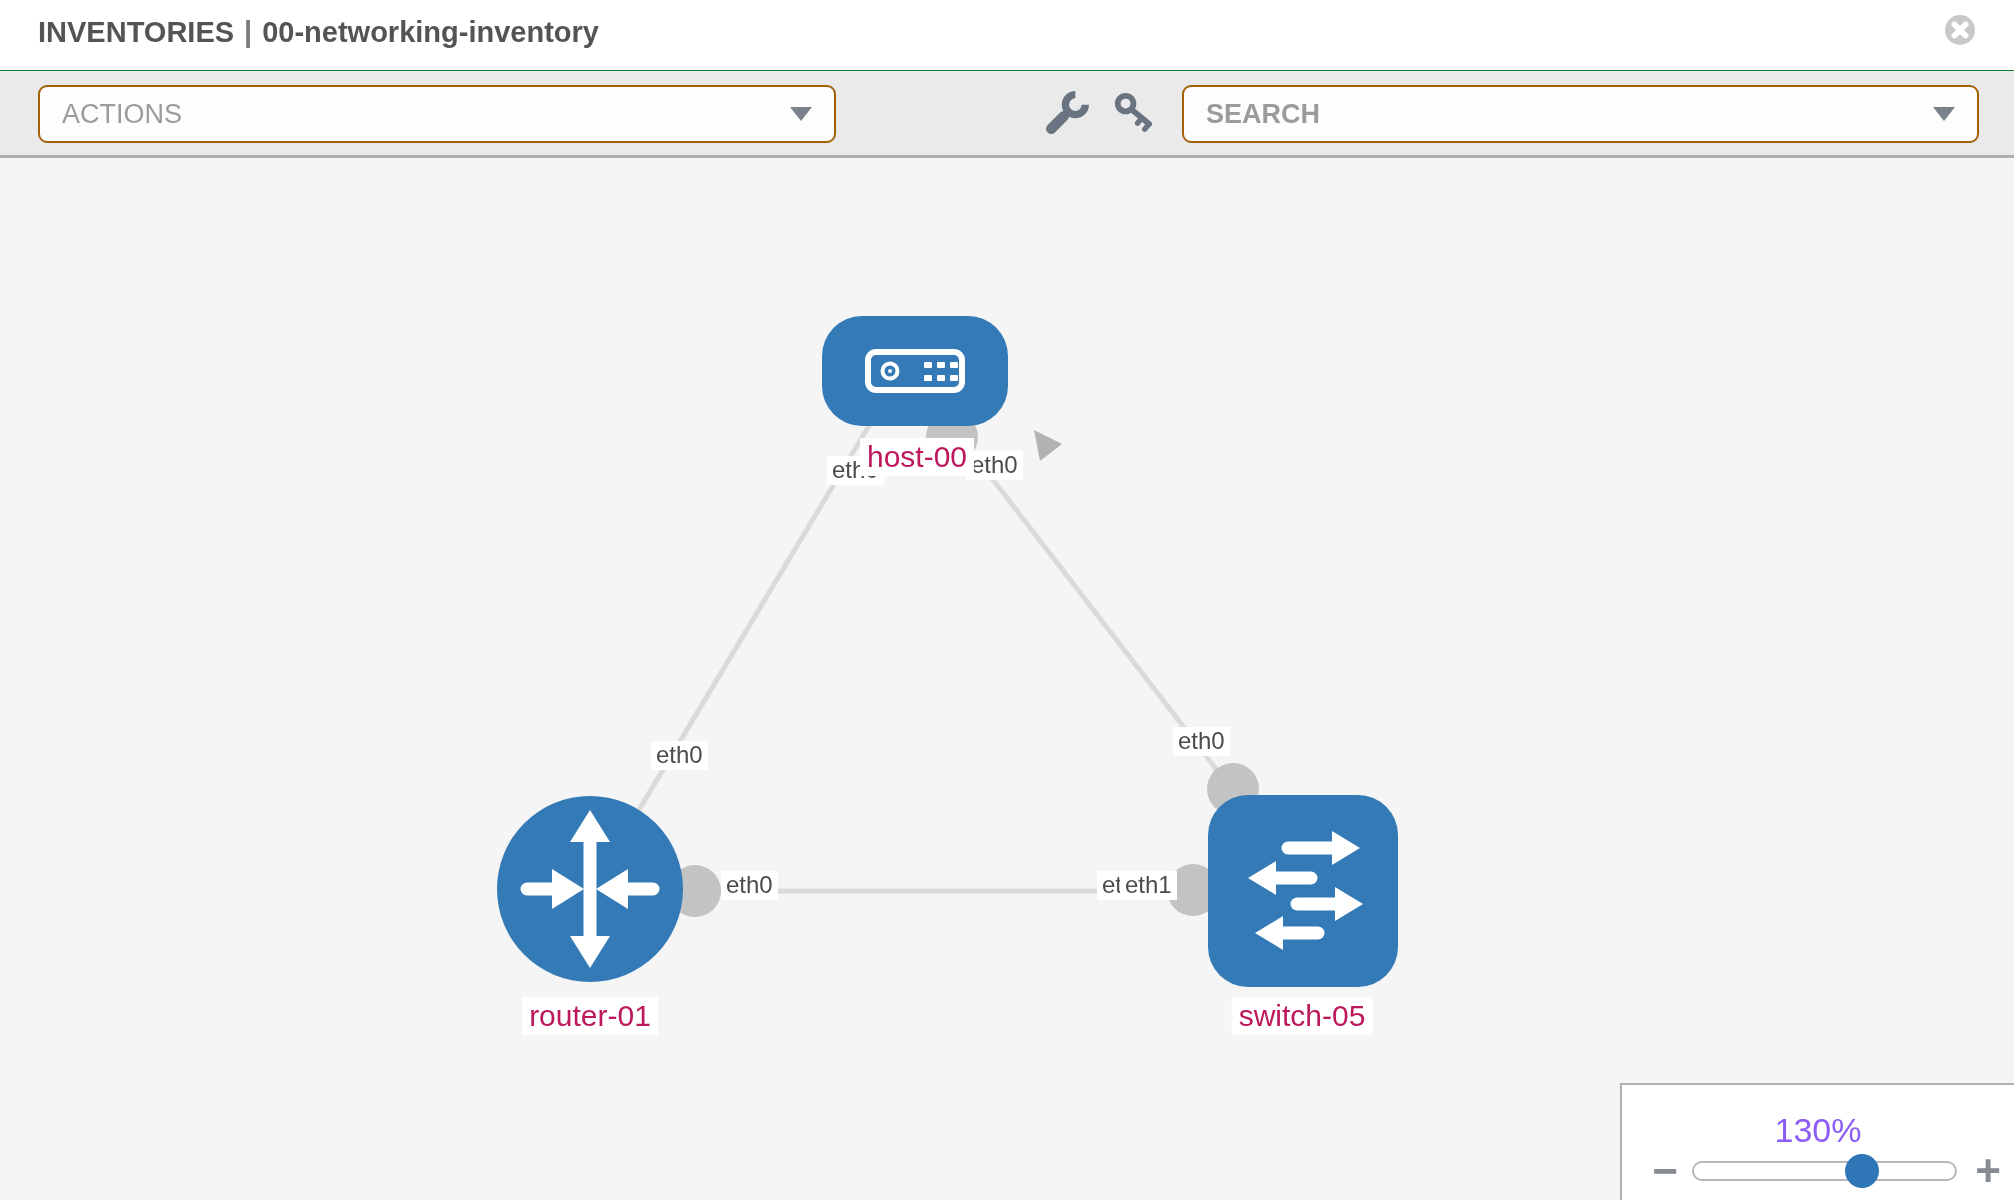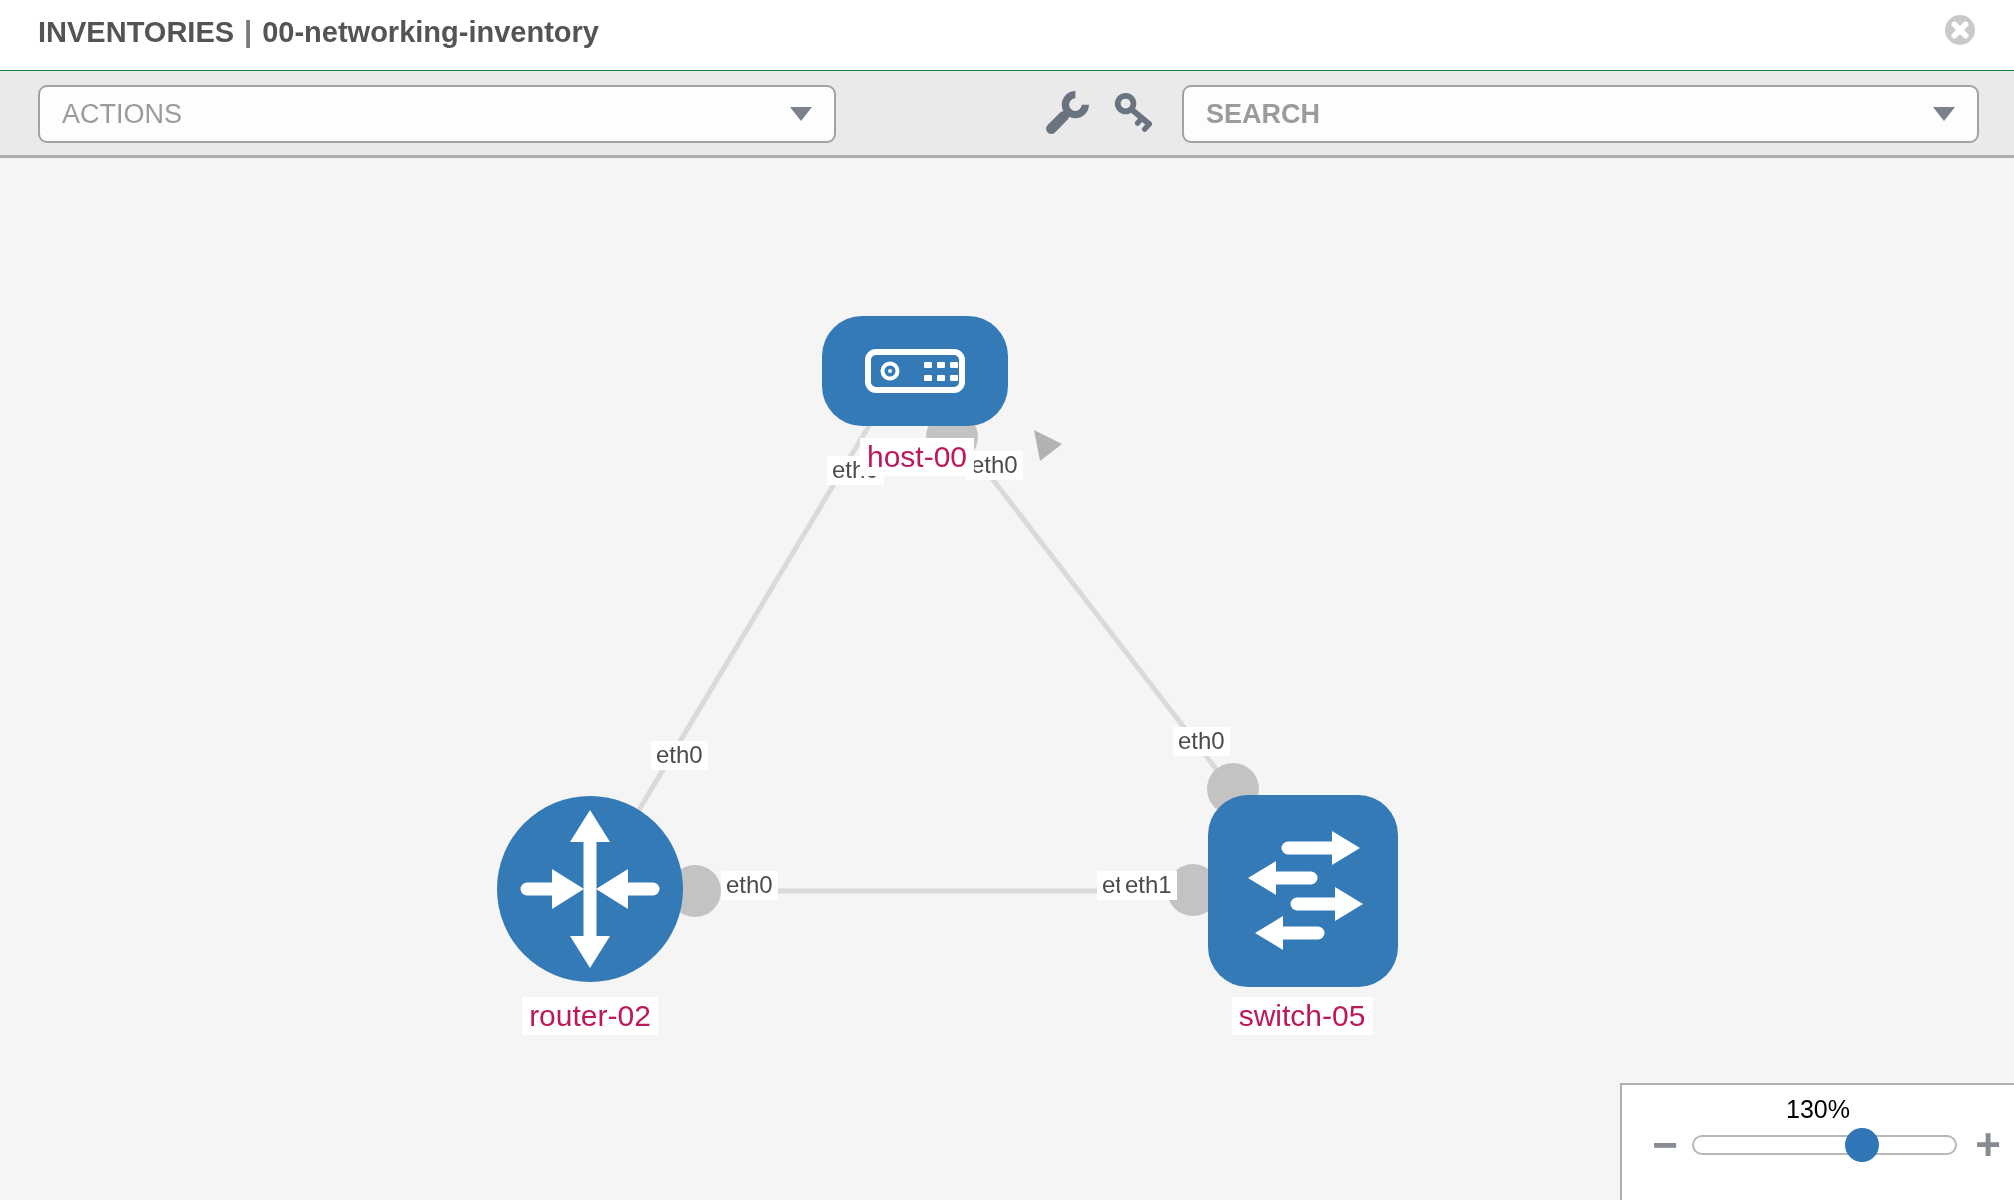--- a/index.html
+++ b/index.html
@@ -19,37 +19,37 @@
   
   .titlebar{position:absolute;left:0;top:0;width:100%;height:70px;background:#ffffff;
             border-bottom:1px solid #15803d;z-index:10;}
   .title{position:absolute;left:38px;top:16px;font-size:29px;font-weight:700;color:#545454;}
   .title .sep{margin:0 10px;color:#7a7a7a;font-weight:700;}
   .close-btn{position:absolute;right:38px;top:14px;width:32px;height:32px;cursor:pointer;}
 
   
   .toolbar{position:absolute;left:0;top:71px;width:100%;height:84px;background:#eaeaea;
            border-bottom:3px solid #aeaeae;z-index:10;}
-  .select{position:absolute;top:14px;height:58px;background:#fdfdfd;border:2px solid #a3a3a3;
+  .select{position:absolute;top:14px;height:58px;background:#fdfdfd;border:2px solid #a16207;
           border-radius:9px;box-sizing:border-box;display:flex;align-items:center;
           justify-content:space-between;padding:0 22px;color:#9b9b9b;font-size:27px;cursor:pointer;}
   .select .caret{width:0;height:0;border-left:11px solid transparent;
                  border-right:11px solid transparent;border-top:14px solid #7b828c;}
   .select.actions{left:38px;width:798px;}
   .select.search{left:1182px;width:797px;font-weight:bold;}
   .icon-btn{position:absolute;top:14px;width:56px;height:56px;background:none;border:none;
             padding:0;cursor:pointer;display:flex;align-items:center;justify-content:center;}
   .icon-btn.wrench{left:1039px;}
   .icon-btn.key{left:1107px;}
 
   
   .zoom-panel{position:absolute;left:1620px;top:1083px;width:394px;height:117px;
               background:#ffffff;border-left:2px solid #b0b0b0;border-top:2px solid #b0b0b0;
               box-sizing:border-box;z-index:8;}
-  .zoom-value{margin-top:10px;text-align:center;font-size:25px;color:#000000;}
+  .zoom-value{margin-top:26px;text-align:center;font-size:34px;color:#8b5cf6;}
   .zoom-row{display:flex;align-items:center;margin-top:4px;padding-left:28px;}
   .zoom-minus,.zoom-plus{font-size:44px;font-weight:700;color:#878c92;line-height:34px;
                          cursor:pointer;user-select:none;}
   .zoom-minus{width:30px;text-align:center;}
   .zoom-plus{width:34px;text-align:center;margin-left:14px;}
   .zoom-slider{position:relative;width:265px;height:20px;background:#fff;margin-left:12px;
                border:2px solid #b7b7b7;border-radius:12px;box-sizing:border-box;cursor:pointer;}
   .zoom-thumb{position:absolute;left:151px;top:50%;transform:translateY(-50%);
               width:34px;height:34px;border-radius:50%;background:#2e76b5;cursor:grab;}
 </style>
@@ -117,21 +117,21 @@
 
     <span class="chip" style="left:827px;top:456px;">eth0</span>
     <span class="chip" style="left:966px;top:451px;">eth0</span>
     <span class="chip" style="left:651px;top:741px;">eth0</span>
     <span class="chip" style="left:721px;top:871px;">eth0</span>
     <span class="chip" style="left:1173px;top:727px;">eth0</span>
     <span class="chip under" style="left:1097px;top:871px;">eth1</span>
     <span class="chip" style="left:1120px;top:871px;">eth1</span>
 
     <span class="chip node-label" style="left:917px;top:438px;">host-00</span>
-    <span class="chip node-label" style="left:590px;top:997px;">router-02</span>
+    <span class="chip node-label" style="left:590px;top:997px;">router-01</span>
     <span class="chip node-label" style="left:1302px;top:997px;">switch-05</span>
 
     <div class="zoom-panel">
       <div class="zoom-value">130%</div>
       <div class="zoom-row">
         <span class="zoom-minus">−</span>
         <div class="zoom-slider">
           <div class="zoom-thumb"></div>
         </div>
         <span class="zoom-plus">+</span>

